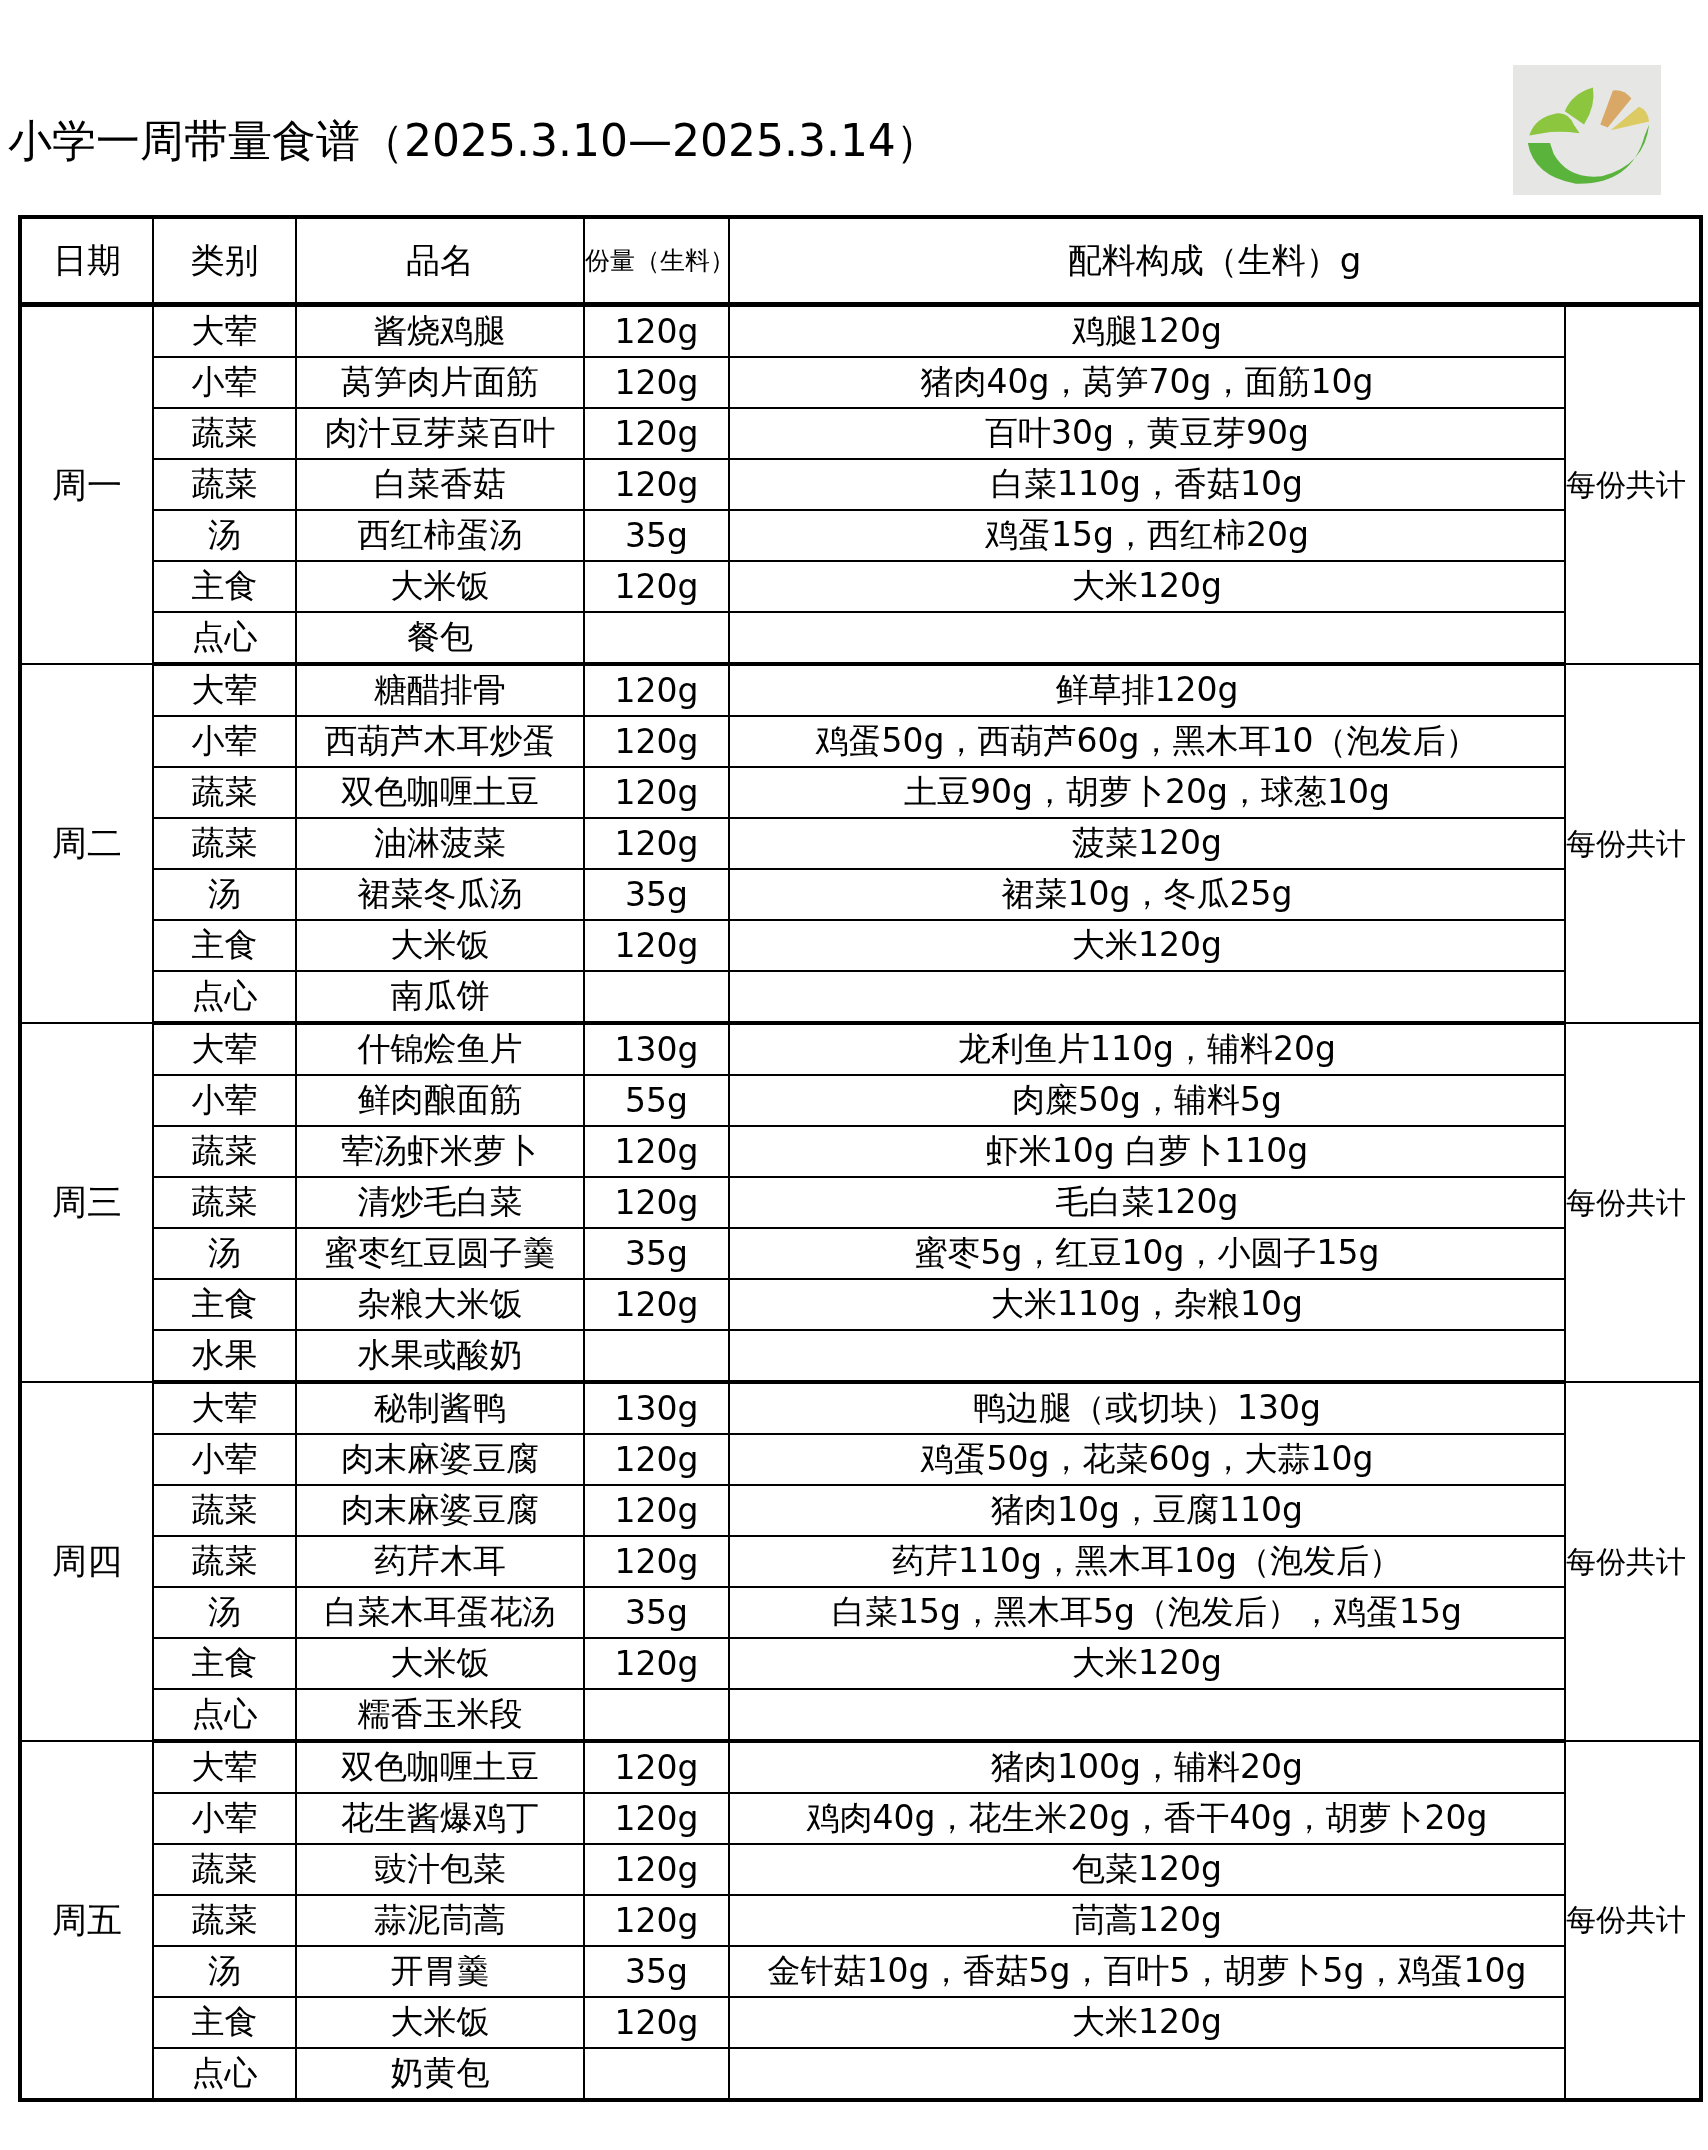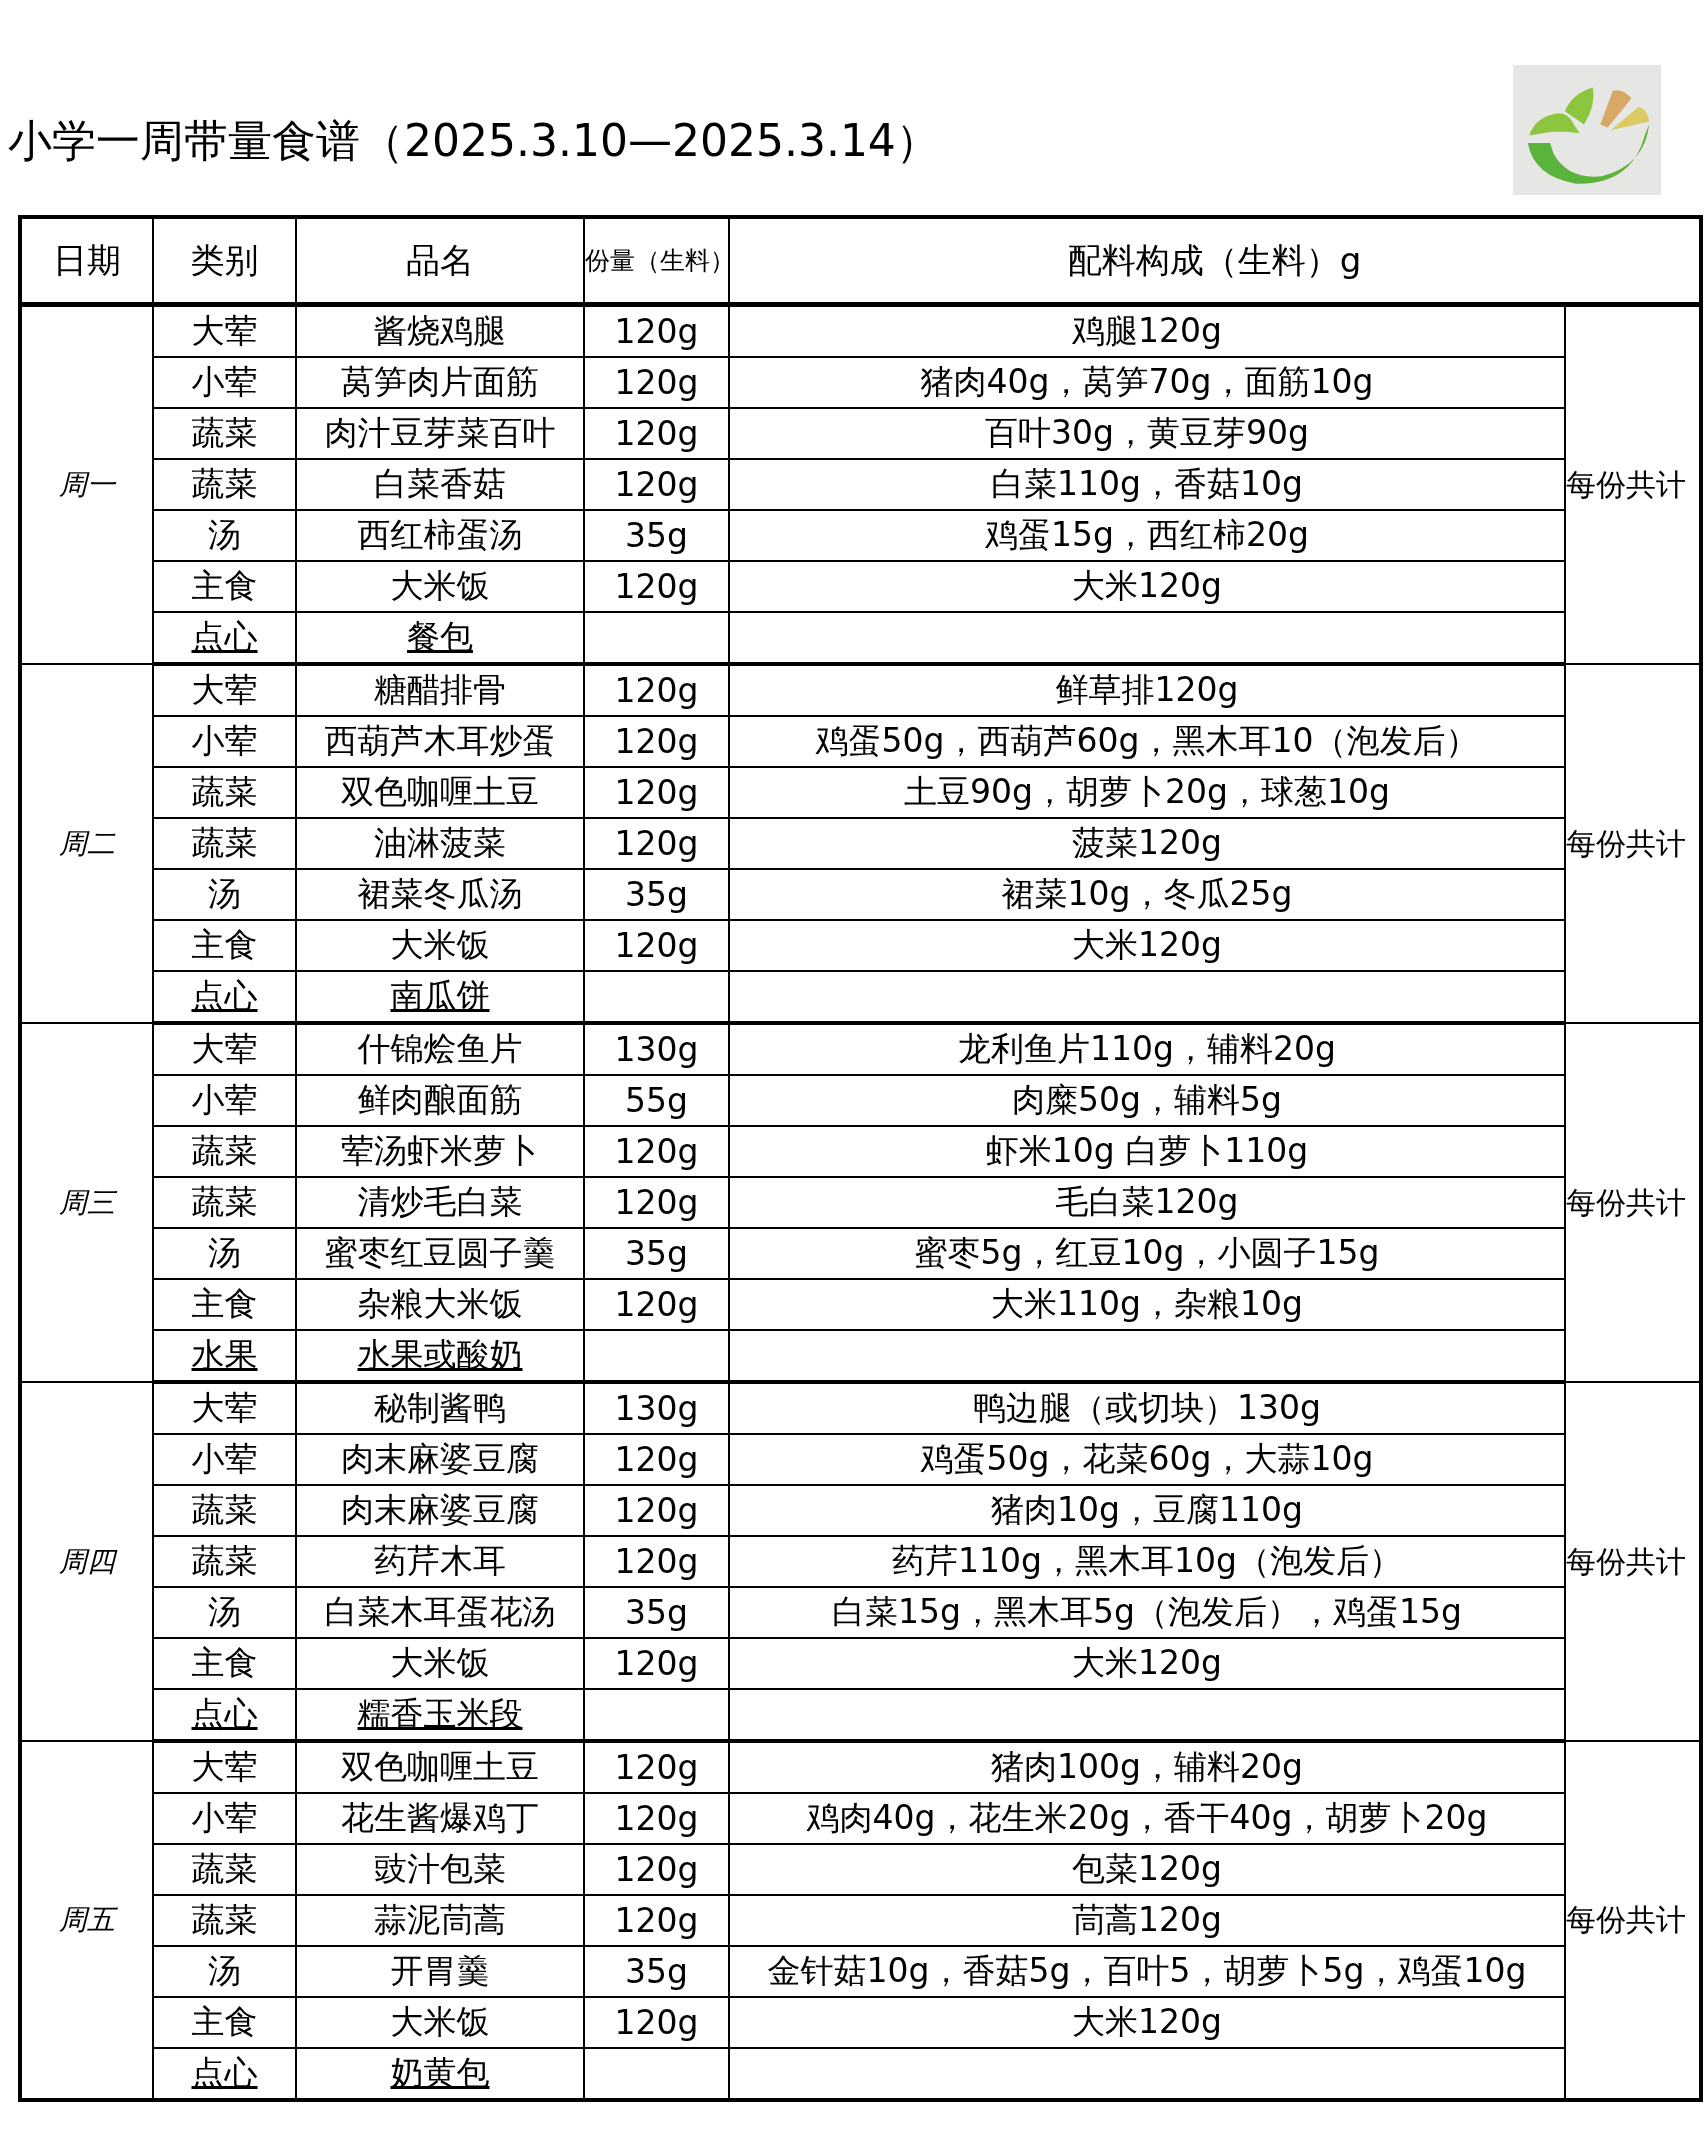--- a/index.html
+++ b/index.html
@@ -10,22 +10,22 @@
   .logo { position: absolute; left: 1513px; top: 65px; width: 148px; height: 130px; background: #e6e6e4; }
   .logo svg { width: 100%; height: 100%; display: block; }
   table.menu { position: absolute; left: 18px; top: 215px; border-collapse: collapse;
                table-layout: fixed; width: 1682px; }
   table.menu td, table.menu th { border: 2.2px solid #000; padding: 0; text-align: center;
                vertical-align: middle; font-weight: normal; overflow: hidden; white-space: nowrap; }
   table.menu { border: 4.4px solid #000; }
   th { height: 83px; font-size: 34px; }
   th.portion-h { font-size: 25px; line-height: 40px; white-space: normal; }
   td { height: 49px; font-size: 33px; }
-  td.day { font-size: 28px; border-bottom: 4.4px solid #000; font-style: italic; }
-  tr.day-end td { border-bottom: 4.4px solid #000; text-decoration: underline; }
+  td.day { font-size: 35px; border-bottom: 4.4px solid #000; }
+  tr.day-end td { border-bottom: 4.4px solid #000; }
   tr.header th { border-bottom: 5.2px solid #000; text-align: center; }
   td.ingr { text-align: left; padding-left: 6px; margin-top: 31px; }
   td.note { font-size: 30px; line-height: 44px; white-space: normal; padding: 0 3px;
             border-left: 4.4px solid #000; border-bottom: 4.4px solid #000; }
   td.ingr { border-right: 4.4px solid #000; }
 </style>
 </head>
 <body>
 
 <div class="title">小学一周带量食谱（2025.3.10—2025.3.14）</div>

